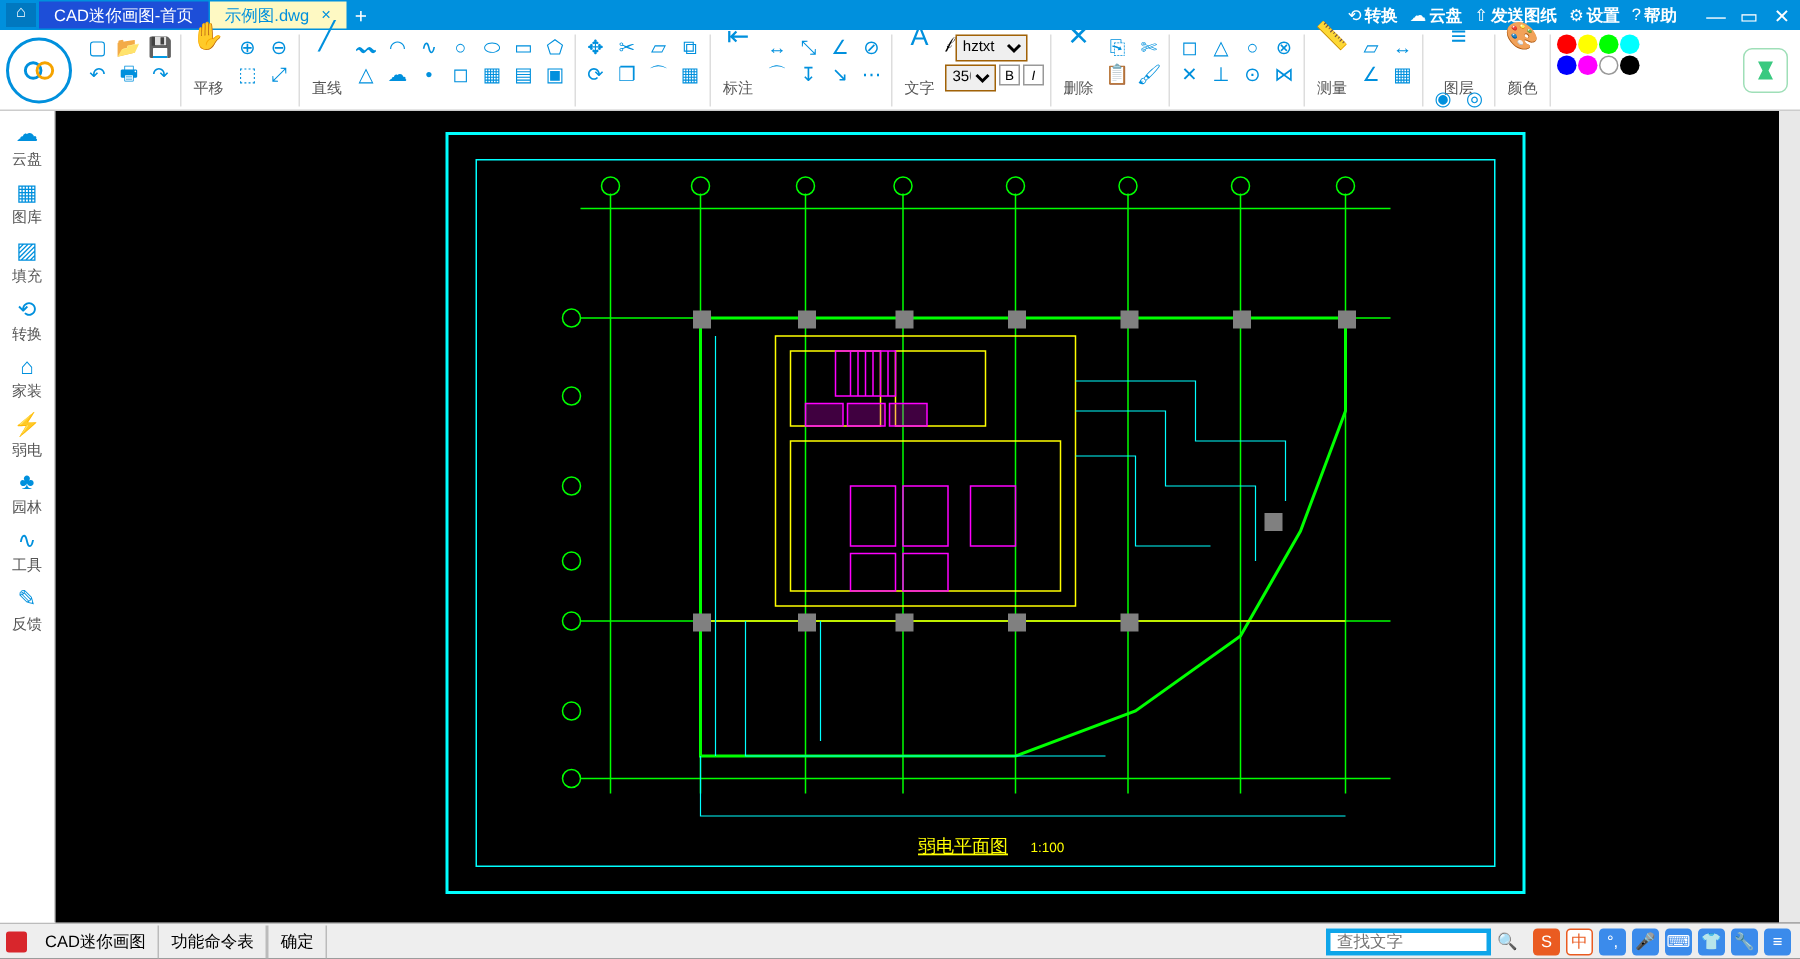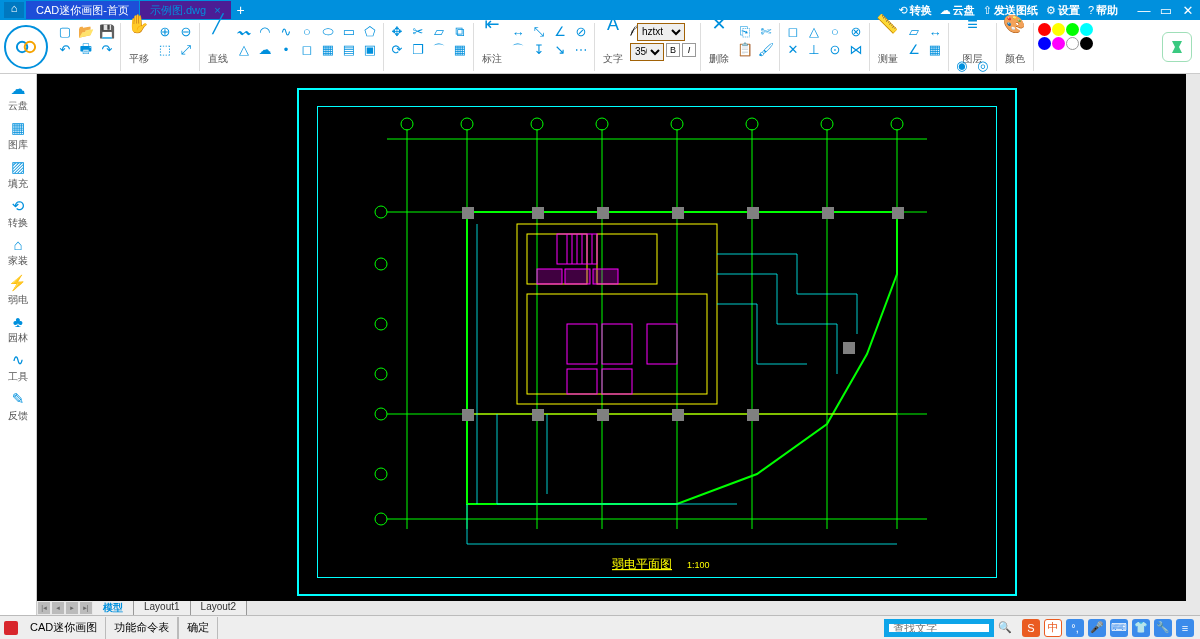--- a/index.html
+++ b/index.html
@@ -2,21 +2,21 @@
 <html><head>
 <meta charset="utf-8">
 <style>
 * { margin: 0; padding: 0; box-sizing: border-box; font-family: "Microsoft YaHei", Arial, sans-serif; }
 body { width: 1200px; height: 639px; background: #fff; overflow: hidden; font-size: 11px; }
 
 
 .titlebar { height: 20px; background: #0090DD; display: flex; align-items: center; color: #fff; padding: 0 4px; }
 .titlebar .home-btn { width: 20px; height: 16px; background: #0078C0; margin-right: 2px; text-align: center; }
 .tab { height: 18px; padding: 0 10px; display: flex; align-items: center; background: #1d4ed8; margin-right: 1px; font-size: 11px; }
-.tab.active { background: #4c1d95; color: #0090DD; text-align: center; }
+.tab.active { background: #fef9c3; color: #0090DD; text-align: center; }
 .tab-close { margin-left: 8px; color: #0090DD; }
 .tab-add { width: 18px; text-align: center; font-size: 14px; }
 .title-right { margin-left: auto; display: flex; align-items: center; gap: 8px; font-size: 11px; }
 .title-right span { display: flex; align-items: center; gap: 2px; cursor: pointer; }
 .win-ctrl { display: flex; gap: 6px; margin-left: 10px; }
 .win-ctrl div { width: 16px; text-align: center; font-size: 13px; }
 
 
 .toolbar { height: 54px; background: #fff; border-bottom: 1px solid #ccc; display: flex; align-items: center; padding: 0 2px; }
 .app-logo { width: 44px; height: 44px; border: 2px solid #0090DD; border-radius: 50%; display: flex; align-items: center; justify-content: center; margin: 0 4px 0 2px; }
@@ -49,21 +49,21 @@
 .sh-btn { width: 12px; height: 12px; background: #bbb; margin: 0 1px; font-size: 7px; text-align: center; line-height: 12px; color: #666; }
 .layout-tab { padding: 0 10px; height: 14px; font-size: 10px; background: #eee; border-right: 1px solid #999; color: #333; cursor: pointer; }
 .layout-tab.active { color: #0090DD; font-weight: bold; }
 
 
 .statusbar { height: 24px; background: #eee; border-top: 1px solid #bbb; display: flex; align-items: center; font-size: 11px; }
 .statusbar .seg { padding: 0 8px; height: 22px; display: flex; align-items: center; border-right: 1px solid #bbb; }
 .app-ic { width: 14px; height: 14px; background: #D8262C; border-radius: 2px; margin: 0 4px; }
 .cmd-input { flex: 0 0 210px; height: 18px; border: none; background: #fff; font-size: 11px; padding: 0 4px; color: #888; margin-left: 4px; }
 .ok-btn { padding: 0 10px; border-left: 1px solid #bbb; border-right: 1px solid #bbb; text-align: center; }
-.search-box { margin-left: auto; width: 110px; height: 18px; border: 5px solid #0ea5e9; font-size: 11px; padding: 0 4px; color: #999; }
+.search-box { margin-left: auto; width: 110px; height: 18px; border: 3px solid #0ea5e9; font-size: 11px; padding: 0 4px; color: #999; }
 .tray { display: flex; align-items: center; gap: 4px; padding: 0 6px; }
 .tray .t { width: 18px; height: 18px; border-radius: 3px; display: flex; align-items: center; justify-content: center; font-size: 11px; color: #fff; }
 
 
 .frame-outer { position: absolute; left: 260px; top: 14px; width: 720px; height: 508px; border: 2px solid #00ffff; }
 .frame-inner { position: absolute; left: 280px; top: 32px; width: 680px; height: 472px; border: 1px solid #00ffff; }
 .grid-green line { stroke: #00ff00; stroke-width: 1; }
 .bldg { stroke: #ffff00; stroke-width: 1; fill: none; }
 .magenta { stroke: #ff00ff; fill: #ff00ff; fill-opacity: 0.25; }
 .cyan-l { stroke: #00ffff; stroke-width: 0.8; fill: none; }
@@ -448,29 +448,20 @@
               <circle cx="344" cy="400" r="6"></circle>
             <circle cx="344" cy="445" r="6"></circle>
           </g>
 
           <text x="575" y="494" class="title-text"><tspan>弱电平面图</tspan></text>
           <text x="650" y="494" fill="#ffff00" font-size="9"><tspan>1:100</tspan></text>
         </svg>
       </div>
       <div class="scrollbar-v"></div>
     </div>
-    <div class="scrollbar-h">
-      <div class="sh-btn">|◂</div>
-      <div class="sh-btn">◂</div>
-      <div class="sh-btn">▸</div>
-      <div class="sh-btn">▸|</div>
-      <div class="layout-tab active">模型</div>
-      <div class="layout-tab">Layout1</div>
-      <div class="layout-tab">Layout2</div>
-    </div>
   </div>
 </div>
 
 <div class="statusbar">
   <div class="app-ic"></div>
   <div class="seg">CAD迷你画图</div>
   <div class="seg">功能命令表</div>
   <div class="seg ok-btn">确定</div>
   <input class="search-box" placeholder="查找文字" style="">
   <span style="padding:0 4px;color:#666;">🔍</span>

